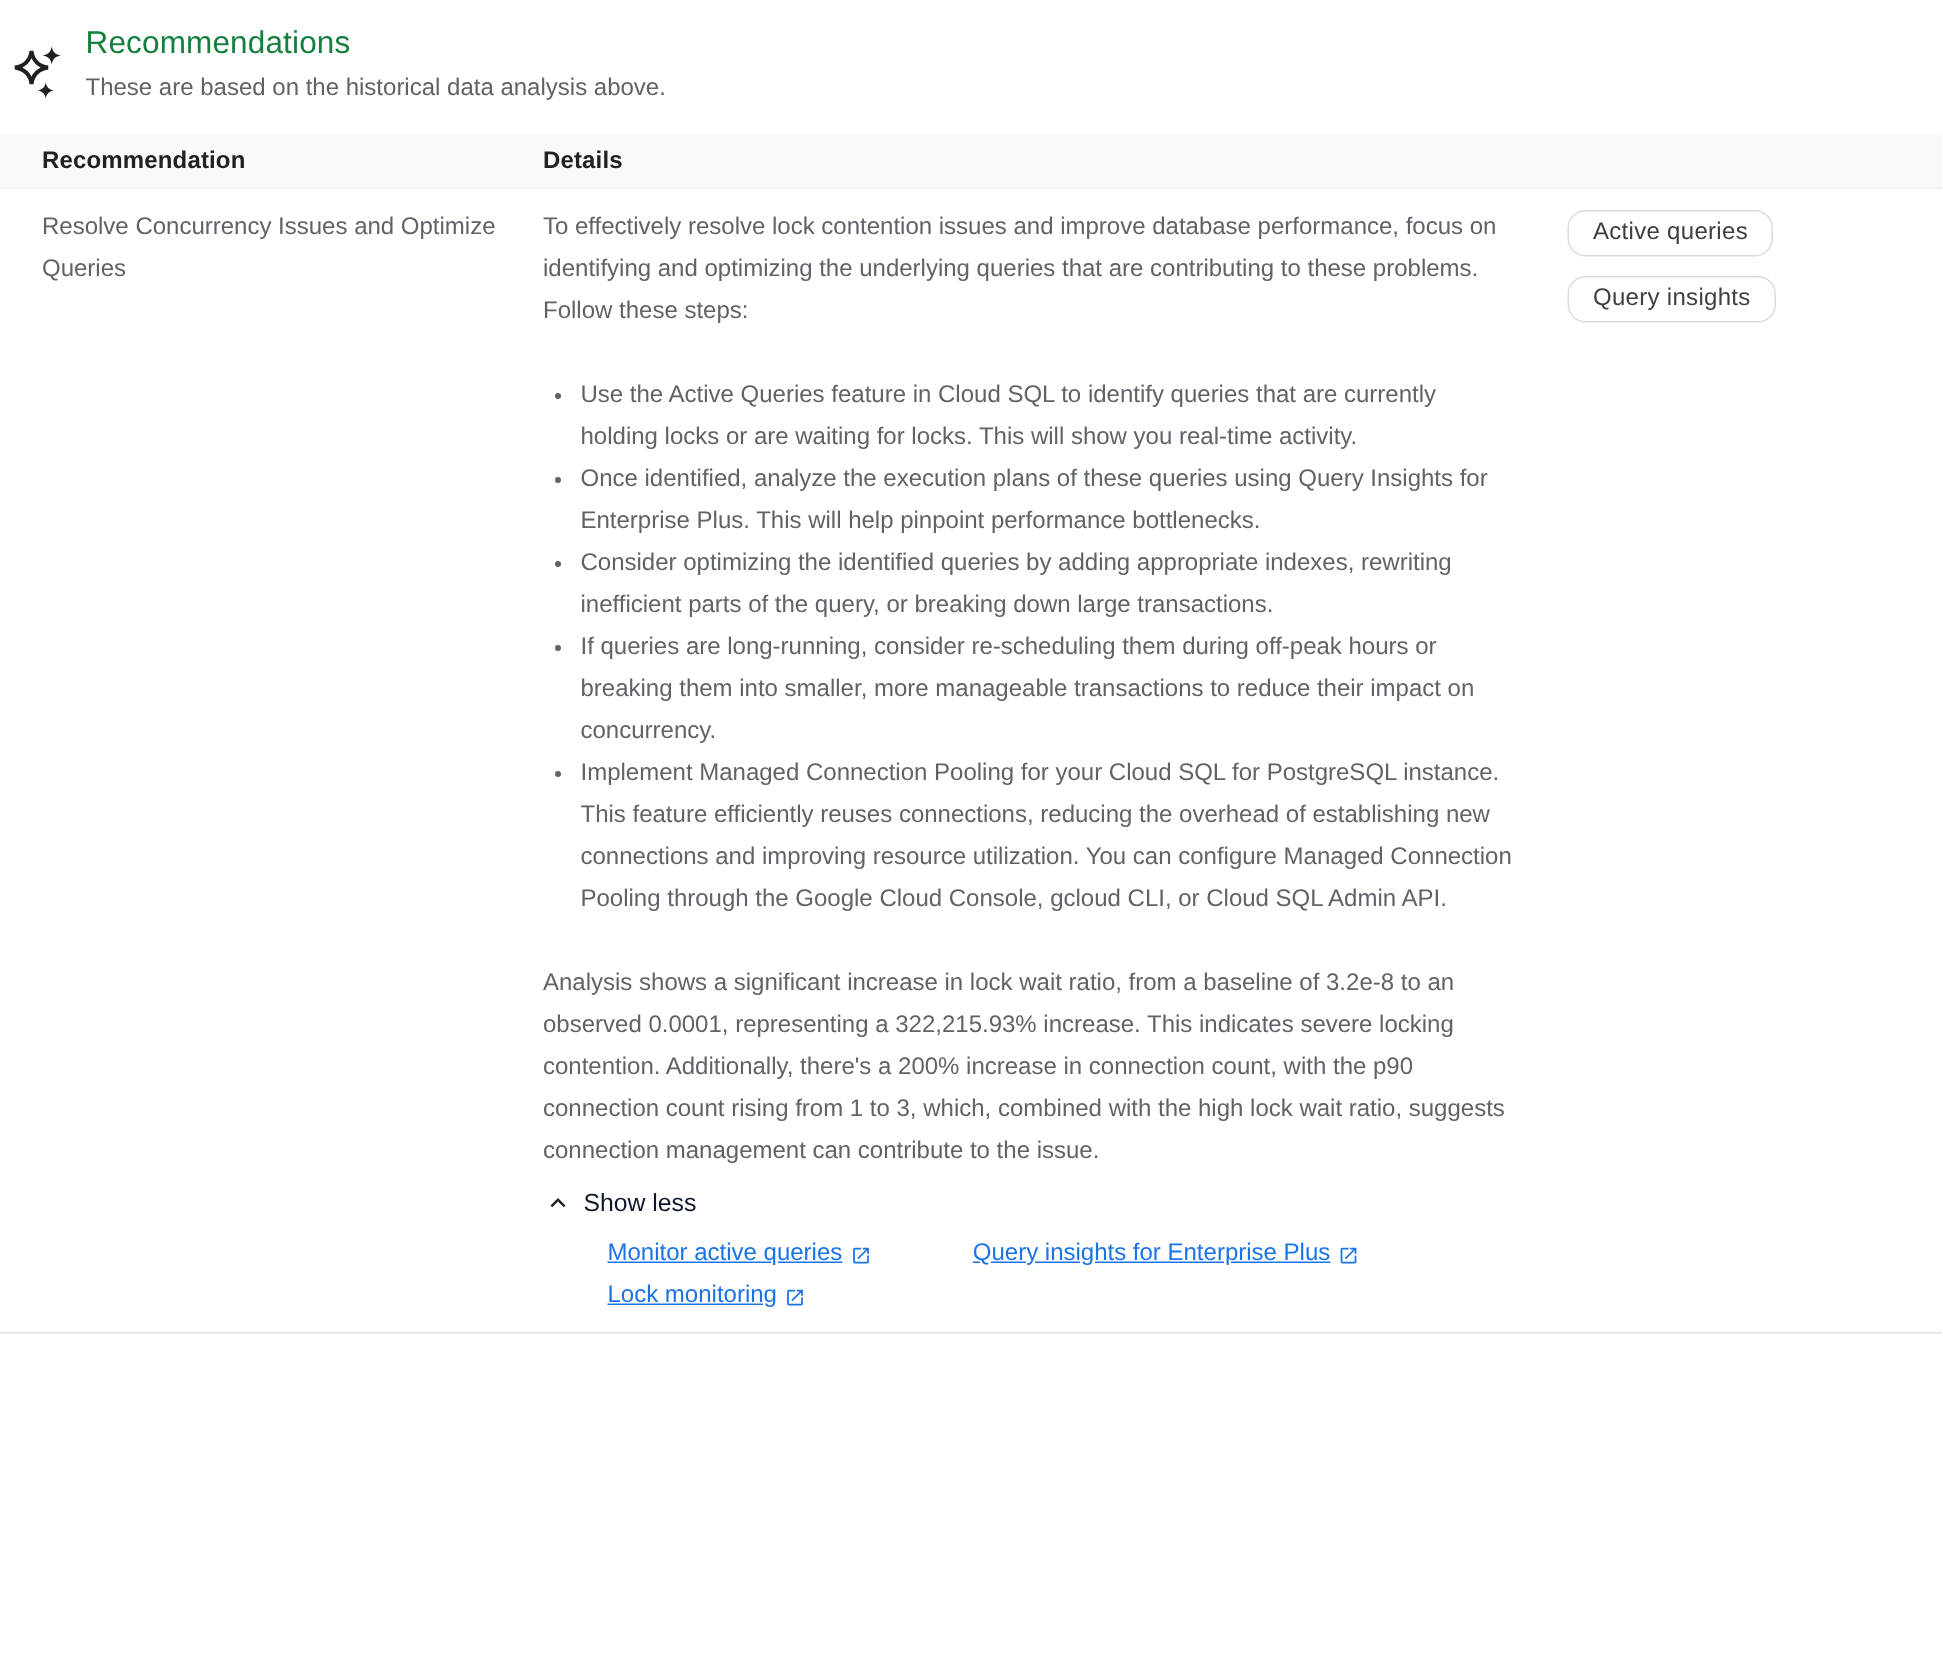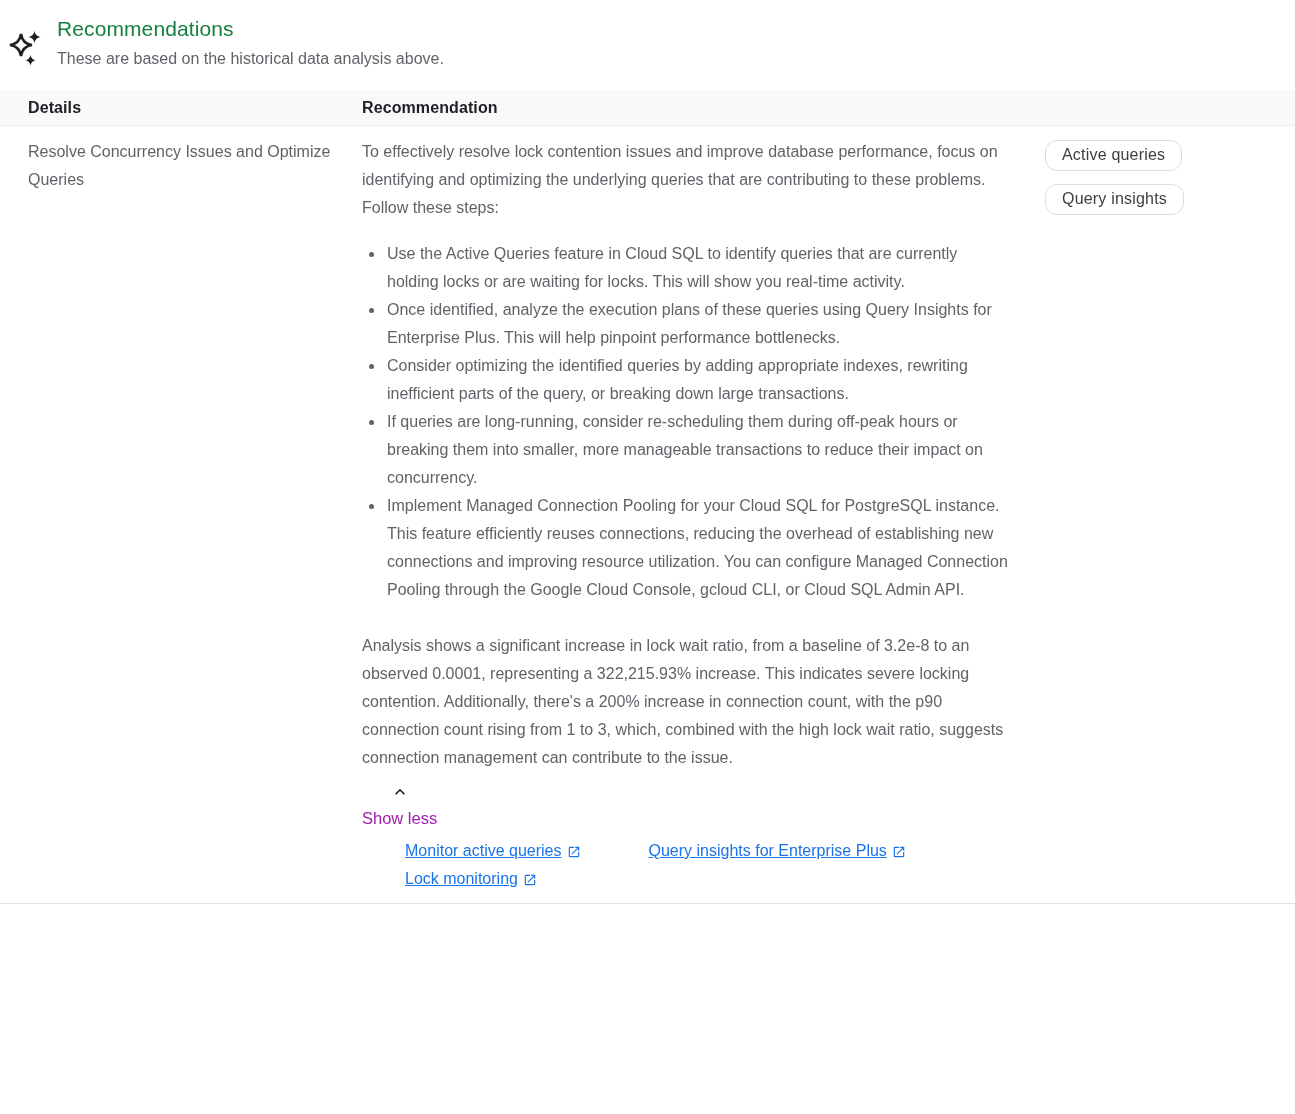--- a/index.html
+++ b/index.html
@@ -69,21 +69,21 @@
     color: #5f6368;
     padding-right: 24px;
   }
   .cell-details {
     font-size: 16px;
     line-height: 28px;
     color: #5f6368;
     padding-right: 33px;
     padding-bottom: 10px;
   }
-  .cell-details .intro { margin-bottom: 18px; }
+  .cell-details .intro { margin-bottom: 28px; }
   .cell-details ul {
     padding-left: 23px;
     margin-bottom: 28px;
   }
   .cell-details li { padding-left: 2px; }
   .why-heading {
     font-weight: 700;
     color: #3c4043;
   }
   .why-text { margin-bottom: 10px; }
@@ -91,24 +91,23 @@
   .show-less {
     display: inline-flex;
     align-items: center;
     gap: 7px;
     background: none;
     border: none;
     cursor: pointer;
     font-family: inherit;
     font-size: 16.5px;
     font-weight: 500;
-    color: #a21caf;
+    color: #0f172a;
     padding: 0;
     margin-bottom: 9px;
-    flex-direction: column;
   }
   .links-row {
     display: flex;
     flex-wrap: wrap;
     column-gap: 25px;
     line-height: 28px;
   }
   .doc-link {
     display: inline-flex;
     align-items: center;
@@ -160,22 +159,22 @@
       </svg>
     </div>
     <div class="header-text">
       <h1>Recommendations</h1>
       <p>These are based on the historical data analysis above.</p>
     </div>
   </div>
 
   <div class="rec-table">
     <div class="thead">
+      <div class="th">Recommendation</div>
       <div class="th">Details</div>
-      <div class="th">Recommendation</div>
       <div class="th"></div>
     </div>
 
     <div class="trow">
       <div class="cell-rec">Resolve Concurrency Issues and Optimize Queries</div>
 
       <div class="cell-details">
         <p class="intro">To effectively resolve lock contention issues and improve database performance, focus on identifying and optimizing the underlying queries that are contributing to these problems. Follow these steps:</p>
 
         <ul>

